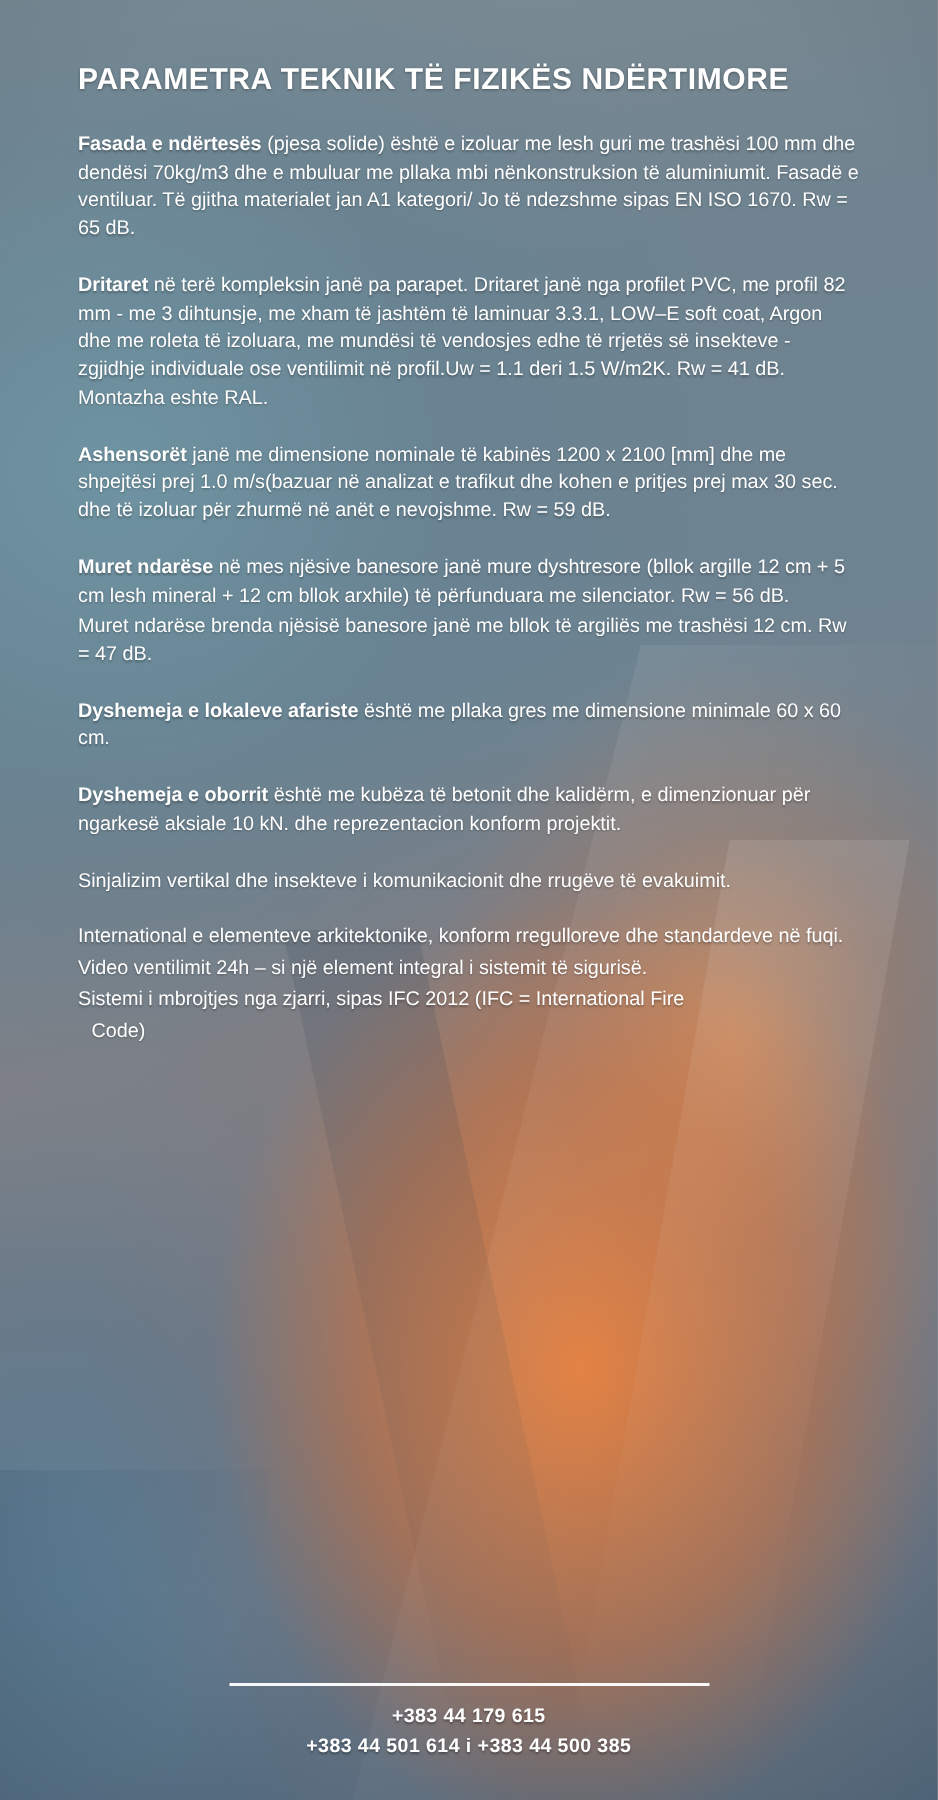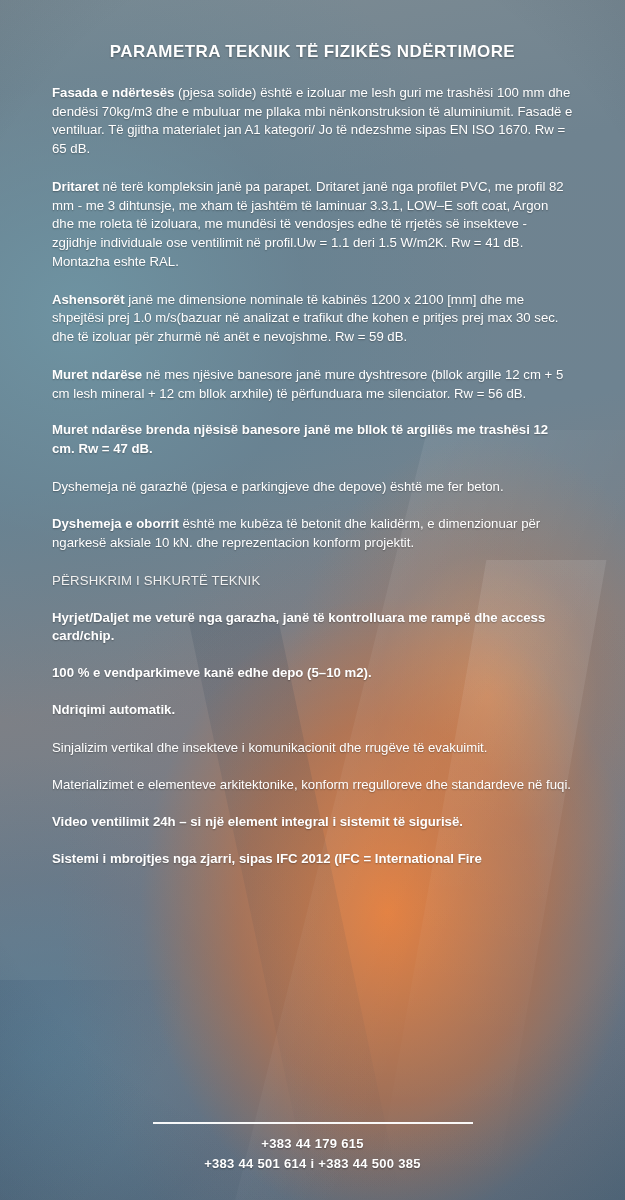--- a/index.html
+++ b/index.html
@@ -66,43 +66,41 @@
   }
 
   .content {
     position: relative;
     padding: 42px 52px 0 52px;
     color: #ffffff;
     z-index: 3;
   }
 
   h1.title {
-    font-size: 17px;
+    font-size: 20px;
     font-weight: bold;
     letter-spacing: 0.4px;
     margin: 0 0 22px 0;
     color: #ffffff;
     text-shadow: 0 1px 2px rgba(0,0,0,0.35);
     text-transform: uppercase;
-    text-align: center;
   }
 
   .block {
     margin: 0 0 19px 0;
     font-size: 13.2px;
     line-height: 1.42;
     color: #ffffff;
     text-shadow: 0 1px 1.5px rgba(0,0,0,0.30);
   }
   .block p {
     margin: 0;
   }
   .block p + p {
-    margin-top: 18px;
-    font-weight: bold;
+    margin-top: 2px;
   }
   .lead {
     font-weight: bold;
   }
   .sub-heading {
     font-size: 13.2px;
     line-height: 1.42;
     color: #f0f0f0;
     margin: 0 0 1px 0;
     letter-spacing: 0.2px;
@@ -161,42 +159,37 @@
     <div class="block">
       <p><span class="lead">Ashensorët</span><span> janë me dimensione nominale të kabinës 1200 x 2100 [mm] dhe me shpejtësi prej 1.0 m/s(bazuar në analizat e trafikut dhe kohen e pritjes prej max 30 sec. dhe të izoluar për zhurmë në anët e nevojshme. Rw = 59 dB.</span></p>
     </div>
 
     <div class="block">
       <p><span class="lead">Muret ndarëse</span><span> në mes njësive banesore janë mure dyshtresore (bllok argille 12 cm + 5 cm lesh mineral + 12 cm bllok arxhile) të përfunduara me silenciator. Rw = 56 dB.</span></p>
       <p>Muret ndarëse brenda njësisë banesore janë me bllok të argiliës me trashësi 12 cm. Rw = 47 dB.</p>
     </div>
 
     <div class="block">
-      <p>Dyshemeja në garazhë (pjesa e parkingjeve dhe depove) është me fer beton.</p>
+      <p><span class="lead">Dyshemeja e lokaleve afariste</span><span> është me pllaka gres me dimensione minimale 60 x 60 cm.</span></p>
     </div>
 
     <div class="block">
       <p><span class="lead">Dyshemeja e oborrit</span><span> është me kubëza të betonit dhe kalidërm, e dimenzionuar për ngarkesë aksiale 10 kN. dhe reprezentacion konform projektit.</span></p>
     </div>
 
-    <div class="block">
-      <p class="sub-heading">PËRSHKRIM I SHKURTË TEKNIK</p>
-      <p>Hyrjet/Daljet me veturë nga garazha, janë të kontrolluara me rampë dhe access card/chip.</p>
-      <p>100 % e vendparkimeve kanë edhe depo (5–10 m2).</p>
-      <p>Ndriqimi automatik.</p>
-    </div>
 
     <div class="block">
       <p>Sinjalizim vertikal dhe insekteve i komunikacionit dhe rrugëve të evakuimit.</p>
     </div>
 
     <div class="block">
-      <p>Materializimet e elementeve arkitektonike, konform rregulloreve dhe standardeve në fuqi.</p>
+      <p>International e elementeve arkitektonike, konform rregulloreve dhe standardeve në fuqi.</p>
       <p>Video ventilimit 24h – si një element integral i sistemit të sigurisë.</p>
       <p>Sistemi i mbrojtjes nga zjarri, sipas IFC 2012 (IFC = International Fire</p>
+      <p class="indent">Code)</p>
     </div>
 
   </div>
 
   <div class="footer">
     <div class="divider"></div>
     <div class="footer-line">+383 44 179 615</div>
     <div class="footer-line">+383 44 501 614  i +383 44 500 385</div>
   </div>
 </div>

